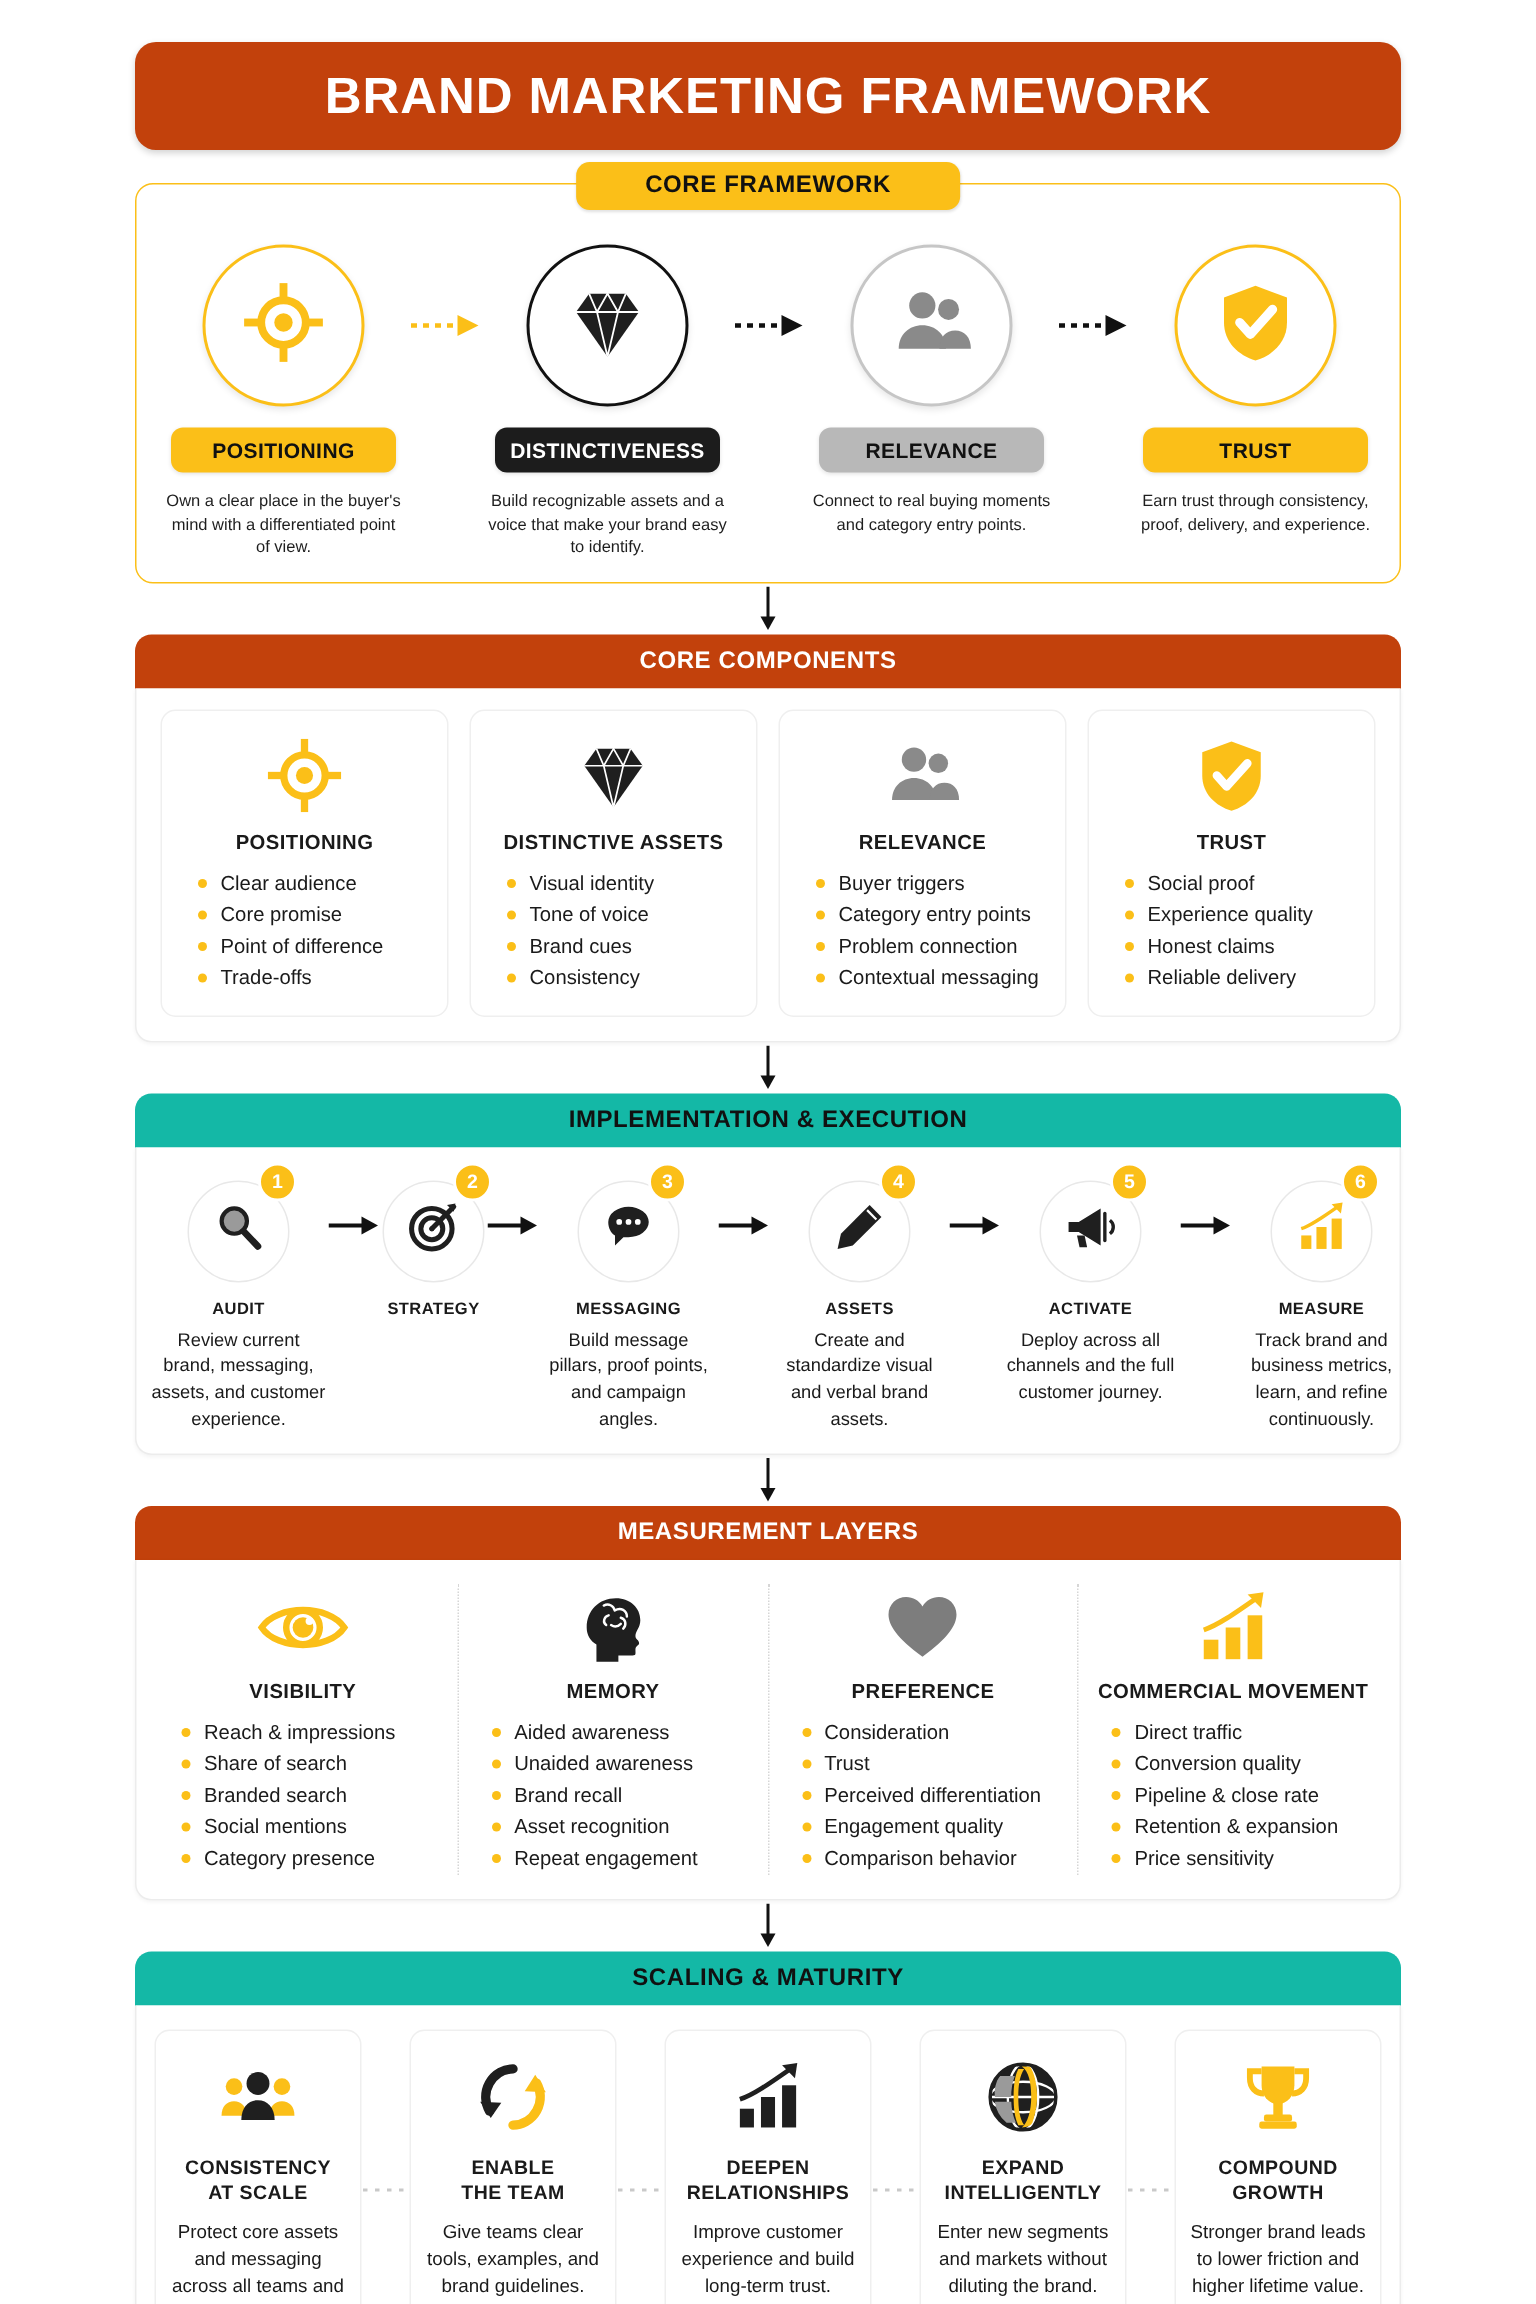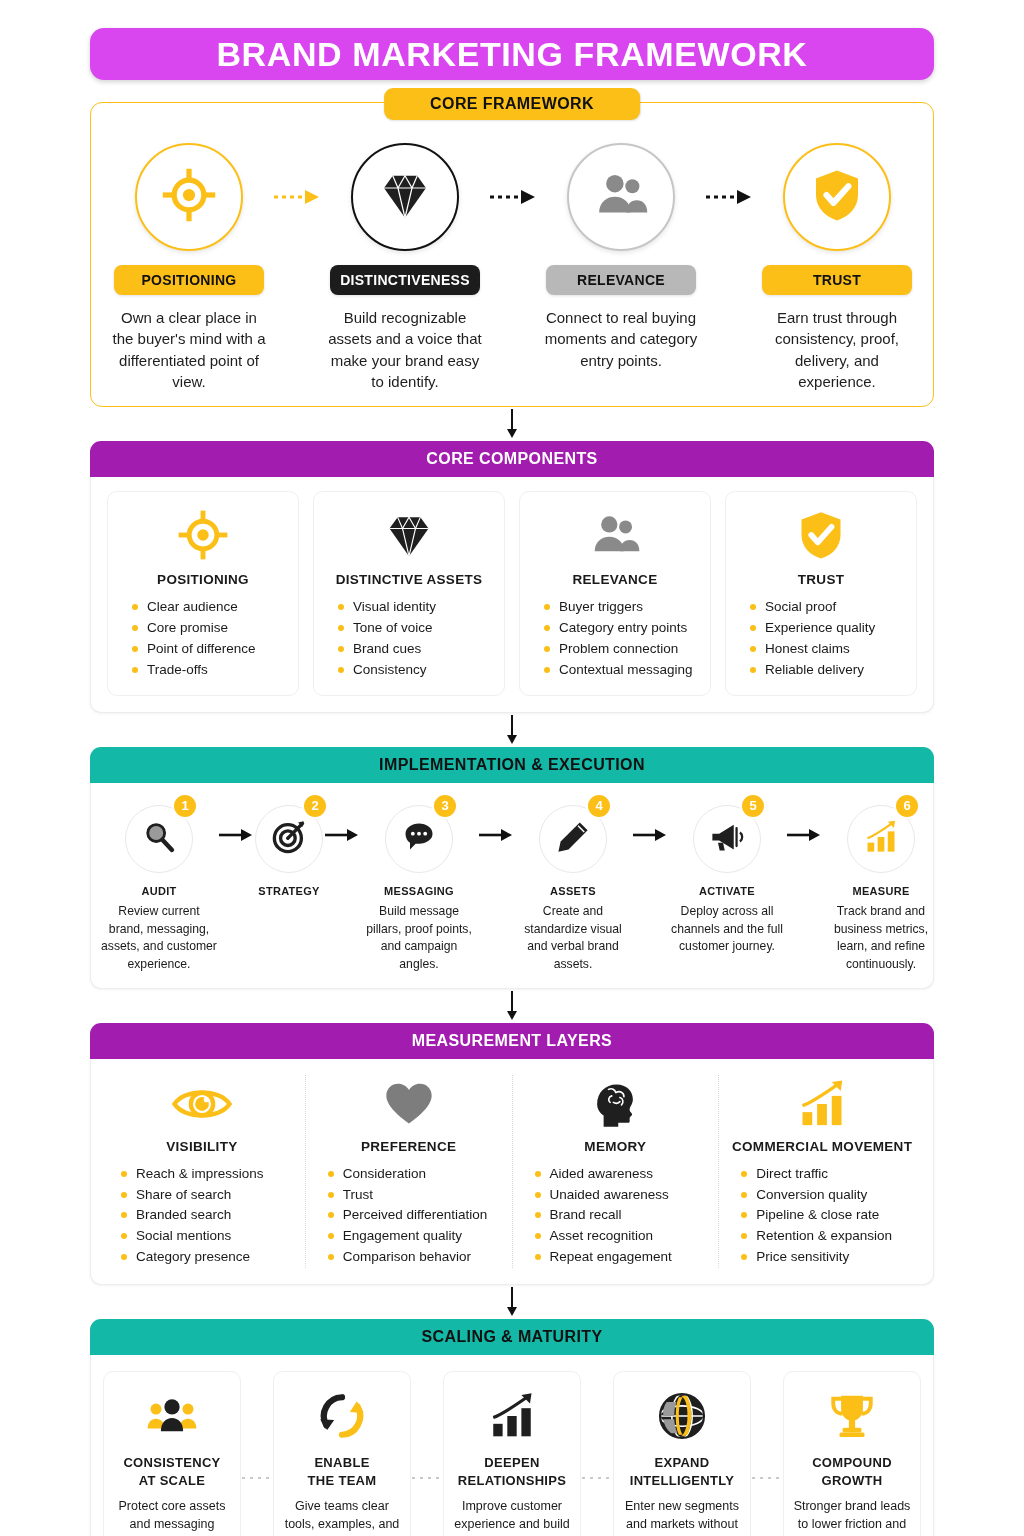--- a/index.html
+++ b/index.html
@@ -7,22 +7,22 @@
     width: 1024px; height: 1536px;
     background: #ffffff;
     font-family: "Liberation Sans", sans-serif;
     color: #1a1a1a;
     overflow: hidden;
   }
   .page { width: 1024px; height: 1536px; padding: 28px 90px 18px 90px; position: relative; }
 
   
   .title-bar {
-    background:#d946ef; border-radius:14px;
-    height:52px; display:flex; align-items:center; justify-content:center;
+    background:#c2410c; border-radius:14px;
+    height:72px; display:flex; align-items:center; justify-content:center;
     box-shadow:0 2px 5px rgba(0,0,0,.18);
   }
   .title-bar h1 { color:#fff; font-size:34px; font-weight:bold; letter-spacing:.6px; }
 
   
   .section { position:relative; margin-top:18px; }
 
   
   .sec-core { margin-top:22px; position:relative; }
   .core-card {
@@ -34,21 +34,21 @@
     background:#FBBF18; color:#111; border-radius:9px;
     padding:7px 46px; font-size:16px; font-weight:bold; letter-spacing:.4px;
     z-index:3; box-shadow:0 1px 2px rgba(0,0,0,.12);
   }
 
   
   .band {
     border-radius:11px 11px 0 0; text-align:center;
     padding:9px 0; font-size:16px; font-weight:bold; letter-spacing:.4px;
   }
-  .band.dark { background:#a21caf; color:#fff; }
+  .band.dark { background:#c2410c; color:#fff; }
   .band.yellow { background:#14b8a6; color:#111; }
   .band-body {
     border:1px solid #ececec; border-top:none; border-radius:0 0 11px 11px;
     background:#fff; box-shadow:0 1px 3px rgba(0,0,0,.05);
   }
 
   
   .connector { display:flex; justify-content:center; height:34px; align-items:center; }
   .connector svg { display:block; }
 
@@ -65,21 +65,21 @@
   .circle.c-grey   { border:2px solid #c6c6c6; }
   .tag {
     margin-top:14px; border-radius:8px; padding:7px 0; width:150px;
     text-align:center; font-size:14px; font-weight:bold; letter-spacing:.3px;
     box-shadow:0 1px 3px rgba(0,0,0,.12);
   }
   .tag.t-yellow { background:#FBBF18; color:#111; }
   .tag.t-dark   { background:#1c1c1c; color:#fff; }
   .tag.t-grey   { background:#b8b8b8; color:#111; }
   .core-desc {
-    margin-top:12px; font-size:15px; line-height:1.42;
+    margin-top:12px; font-size:11px; line-height:1.42;
     text-align:center; width:160px; color:#1e1e1e;
   }
   .core-arrow { flex:0 0 56px; display:flex; align-items:center; justify-content:center;
                 height:108px; }
 
   
   .cc-row { display:flex; gap:14px; padding:14px 16px 16px 16px; }
   .cc-card {
     flex:1 1 0; border:1px solid #efefef; border-radius:10px;
     padding:14px 10px 14px 10px; display:flex; flex-direction:column; align-items:center;
@@ -502,50 +502,20 @@
          <span>Social mentions</span>
        </div>
               <div class="bullet">
          <span class="dot"></span>
          <span>Category presence</span>
        </div>
             </div>
           </div>
           <div class="meas-col">
             <div class="meas-ico">
-              <svg width="50" height="50" viewBox="0 0 64 58">
-        <path d="M32 54 C10 38 3 27 3 18 C3 9 10 3 18 3 c6 0 11 3 14 8 c3-5 8-8 14-8 c8 0 15 6 15 15 c0 9-7 20-29 36 Z" fill="#7d7d7d"></path>
-      </svg>
-            </div>
-       <div class="meas-title">PREFERENCE</div>
-       <div class="bullets">
-              <div class="bullet">
-         <span class="dot"></span>
-         <span>Consideration</span>
-       </div>
-              <div class="bullet">
-         <span class="dot"></span>
-         <span>Trust</span>
-       </div>
-              <div class="bullet">
-         <span class="dot"></span>
-         <span>Perceived differentiation</span>
-       </div>
-              <div class="bullet">
-         <span class="dot"></span>
-         <span>Engagement quality</span>
-       </div>
-              <div class="bullet">
-         <span class="dot"></span>
-         <span>Comparison behavior</span>
-       </div>
-            </div>
-          </div>
-          <div class="meas-col">
-            <div class="meas-ico">
               <svg width="52" height="52" viewBox="0 0 64 64">
         <path d="M10 32 c0-14 10-24 24-24 c12 0 20 8 20 18 c0 6-4 9-4 13 c0 3 3 3 3 6 c0 2-3 2-3 5 c0 4 1 5-4 5 h-10 v5 h-18 v-14 c-5-3-8-8-8-14 Z" fill="#1f1f1f"></path>
         <path d="M24 14 c4-2 8 0 9 4 M33 18 c5-3 10 0 10 5 M28 22 c-4 1-5 6-2 8 M38 24 c4 1 5 6 2 9 M30 30 c3 2 6 1 8-1" stroke="#fff" stroke-width="2" fill="none" stroke-linecap="round"></path>
       </svg>
             </div>
        <div class="meas-title">MEMORY</div>
        <div class="bullets">
               <div class="bullet">
          <span class="dot"></span>
          <span>Aided awareness</span>
@@ -558,20 +528,50 @@
          <span class="dot"></span>
          <span>Brand recall</span>
        </div>
               <div class="bullet">
          <span class="dot"></span>
          <span>Asset recognition</span>
        </div>
               <div class="bullet">
          <span class="dot"></span>
          <span>Repeat engagement</span>
+       </div>
+            </div>
+          </div>
+          <div class="meas-col">
+            <div class="meas-ico">
+              <svg width="50" height="50" viewBox="0 0 64 58">
+        <path d="M32 54 C10 38 3 27 3 18 C3 9 10 3 18 3 c6 0 11 3 14 8 c3-5 8-8 14-8 c8 0 15 6 15 15 c0 9-7 20-29 36 Z" fill="#7d7d7d"></path>
+      </svg>
+            </div>
+       <div class="meas-title">PREFERENCE</div>
+       <div class="bullets">
+              <div class="bullet">
+         <span class="dot"></span>
+         <span>Consideration</span>
+       </div>
+              <div class="bullet">
+         <span class="dot"></span>
+         <span>Trust</span>
+       </div>
+              <div class="bullet">
+         <span class="dot"></span>
+         <span>Perceived differentiation</span>
+       </div>
+              <div class="bullet">
+         <span class="dot"></span>
+         <span>Engagement quality</span>
+       </div>
+              <div class="bullet">
+         <span class="dot"></span>
+         <span>Comparison behavior</span>
        </div>
             </div>
           </div>
           <div class="meas-col">
             <div class="meas-ico">
               <svg width="52" height="52" viewBox="0 0 64 64">
         <rect x="8" y="42" width="12" height="16" fill="#FBBF18"></rect>
         <rect x="26" y="32" width="12" height="26" fill="#FBBF18"></rect>
         <rect x="44" y="22" width="12" height="36" fill="#FBBF18"></rect>
         <path d="M8 34 C20 30 34 20 54 6" stroke="#FBBF18" stroke-width="4" fill="none"></path>

